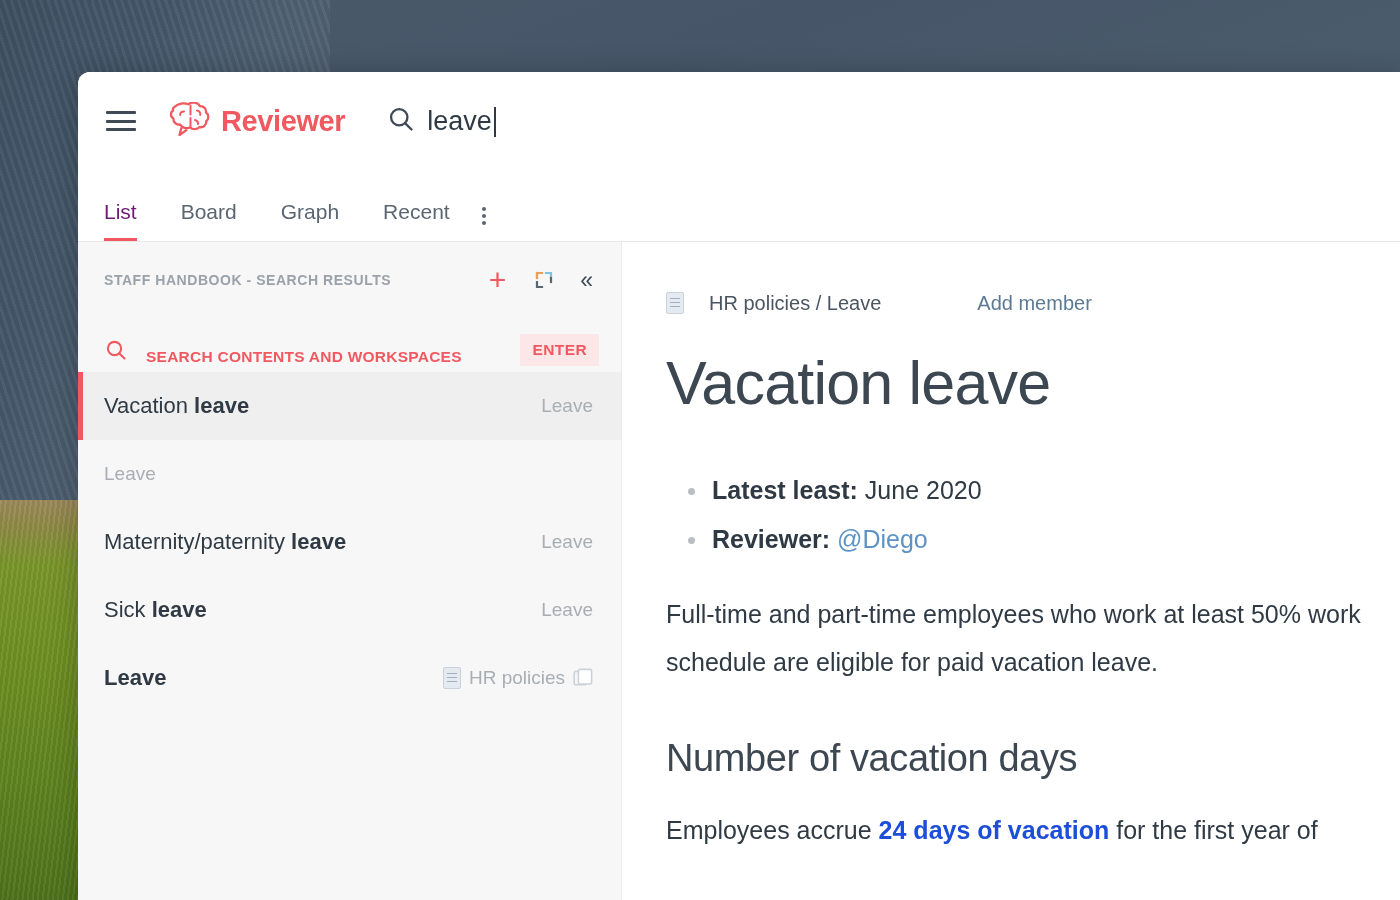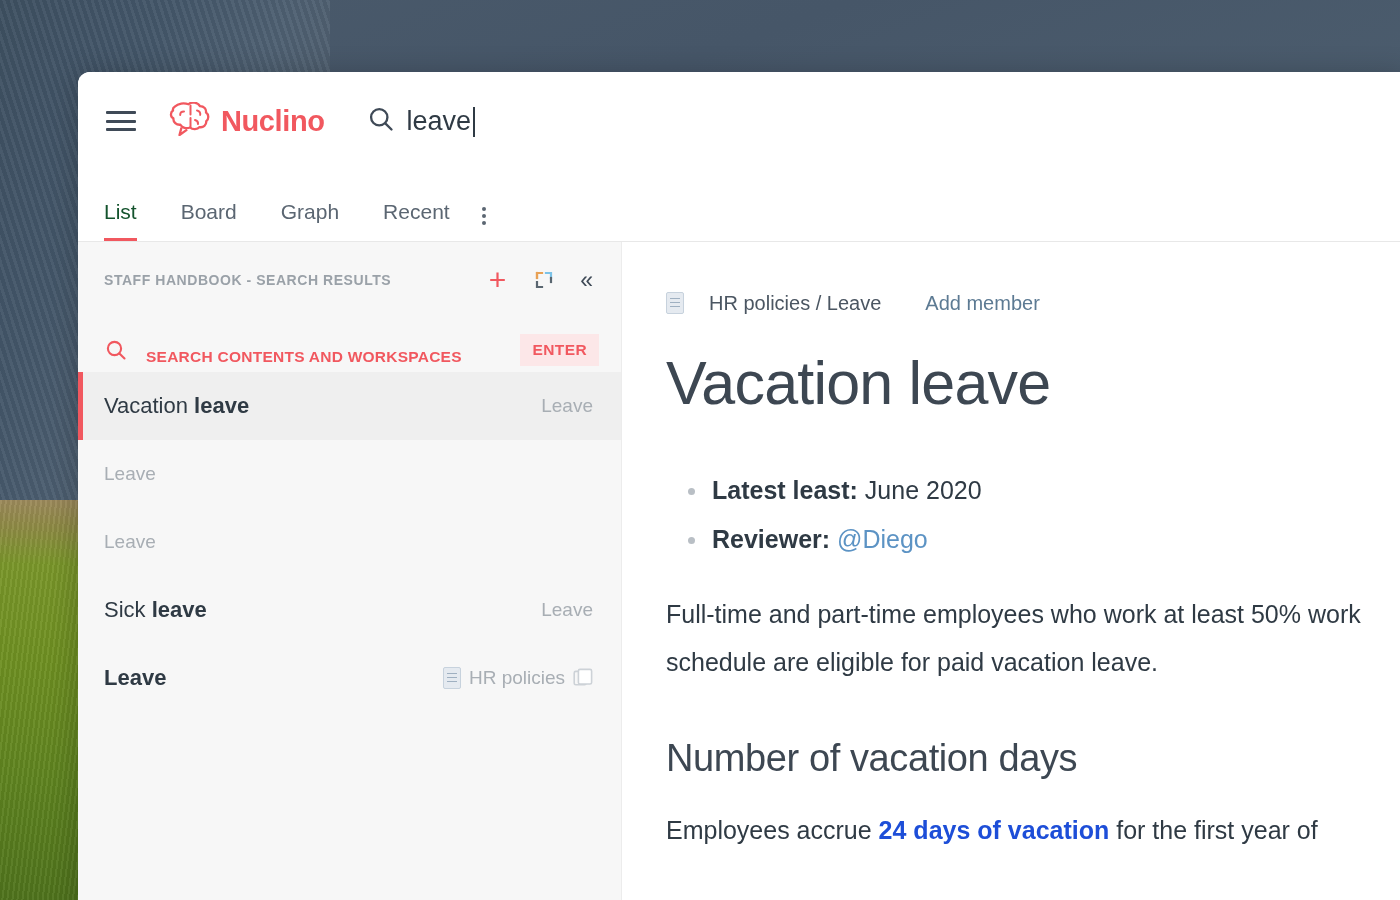--- a/index.html
+++ b/index.html
@@ -106,21 +106,21 @@
     border-bottom: 1px solid #e8e8e8;
   }
   .tab {
     font-size: 21px; color: #5b6672;
     padding: 0 0 14px 0;
     margin-right: 44px;
     cursor: pointer;
     border-bottom: 3px solid transparent;
     white-space: nowrap;
   }
-  .tab.active { color: #14532d; border-bottom-color: #f1585f; }
+  .tab.active { color: #701a75; border-bottom-color: #f1585f; }
   .tab-more {
     padding-bottom: 16px; margin-left: -12px;
     display: flex; flex-direction: column; gap: 3px; cursor: pointer;
   }
   .tab-more i { width: 4px; height: 4px; border-radius: 50%; background: #5b6672; display: block; }
 
   
   .body-split { display: flex; height: calc(840px - 98px - 72px); }
 
   
@@ -194,21 +194,21 @@
     position: absolute; left: 3px; right: 3px; top: 5px; height: 11px;
     background: repeating-linear-gradient(180deg, #9fb0c1 0 1.5px, transparent 1.5px 4px);
   }
   .copy-ico { width: 20px; height: 20px; position: relative; display: inline-block; }
 
   
   .content { flex: 1; background: #fff; padding: 46px 0 0 44px; overflow: hidden; }
   .crumbrow { display: flex; align-items: center; height: 30px; }
   .crumb { display: flex; align-items: center; gap: 25px; cursor: pointer; }
   .crumb-text { font-size: 20px; color: #4b5662; white-space: nowrap; }
-  .add-member { font-size: 20px; color: #5c7a93; margin-left: 44px; cursor: pointer; white-space: nowrap; }
+  .add-member { font-size: 20px; color: #5c7a93; margin-left: 96px; cursor: pointer; white-space: nowrap; }
 
   .doc-title {
     font-size: 61px; font-weight: 400; color: #3d4752;
     margin: 30px 0 0 0; letter-spacing: -0.8px;
     font-family: "Liberation Sans", sans-serif;
     white-space: nowrap;
   }
 
   .bullets { list-style: none; margin: 48px 0 0 20px; }
   .bullets li {
@@ -255,21 +255,21 @@
       <span>
         <svg width="44" height="34" viewBox="0 0 44 34" fill="none">
           <path d="M7 4.5c3-3.2 9-4 13.5-2.2 2.8-3 9.5-2 11.5 1.8 4 0 6.5 3 6 6.4 2.8 1.8 3.2 6.6.2 8.8.5 3.6-3 6.6-6.6 5.8-2.2 2.6-7 2.8-9.6.4-3.4 1.6-8 .2-9.6-2.8-4 .4-7.4-2.6-7-6.4C2 14.6 2.4 10.2 5 8.6 4.6 7 5.4 5.4 7 4.5Z" stroke="#f1585f" stroke-width="2.3" stroke-linejoin="round" fill="none"></path>
           <path d="M13.5 25.5 11.5 33l7.6-5.4" stroke="#f1585f" stroke-width="2.3" stroke-linejoin="round" fill="none"></path>
           <path d="M16 9.5c-2.4 0-3.8 1.6-3.8 3.4" stroke="#f1585f" stroke-width="2" stroke-linecap="round"></path>
           <path d="M22.5 3.5v9M22.5 16v9" stroke="#f1585f" stroke-width="2" stroke-linecap="round"></path>
           <path d="M29 8.5c2.6.4 3.6 2.4 3.2 4.4" stroke="#f1585f" stroke-width="2" stroke-linecap="round"></path>
           <path d="M27 18c2.2.6 3.2 2.2 3 4" stroke="#f1585f" stroke-width="2" stroke-linecap="round"></path>
         </svg>
       </span>
-      <span class="brand-name">Nuclino</span>
+      <span class="brand-name">Reviewer</span>
     </div>
 
     <div class="searchwrap">
       <span>
         <svg width="28" height="28" viewBox="0 0 24 24" fill="none">
           <circle cx="10.5" cy="10.5" r="7" stroke="#3f4a57" stroke-width="2"></circle>
           <path d="M15.7 15.7 21 21" stroke="#3f4a57" stroke-width="2" stroke-linecap="round"></path>
         </svg>
       </span>
       <span class="search-value" placeholder="Search">leave</span>
@@ -329,20 +329,23 @@
           </div>
         </div>
 
         <div class="result">
           <div class="result-meta">
             <span>Leave</span>
           </div>
         </div>
 
         <div class="result">
+          <div class="result-title">
+            <span>Maternity/paternity </span><b>leave</b>
+          </div>
           <div class="result-meta">
             <span>Leave</span>
           </div>
         </div>
 
         <div class="result">
           <div class="result-title">
             <span>Sick </span><b>leave</b>
           </div>
           <div class="result-meta">

